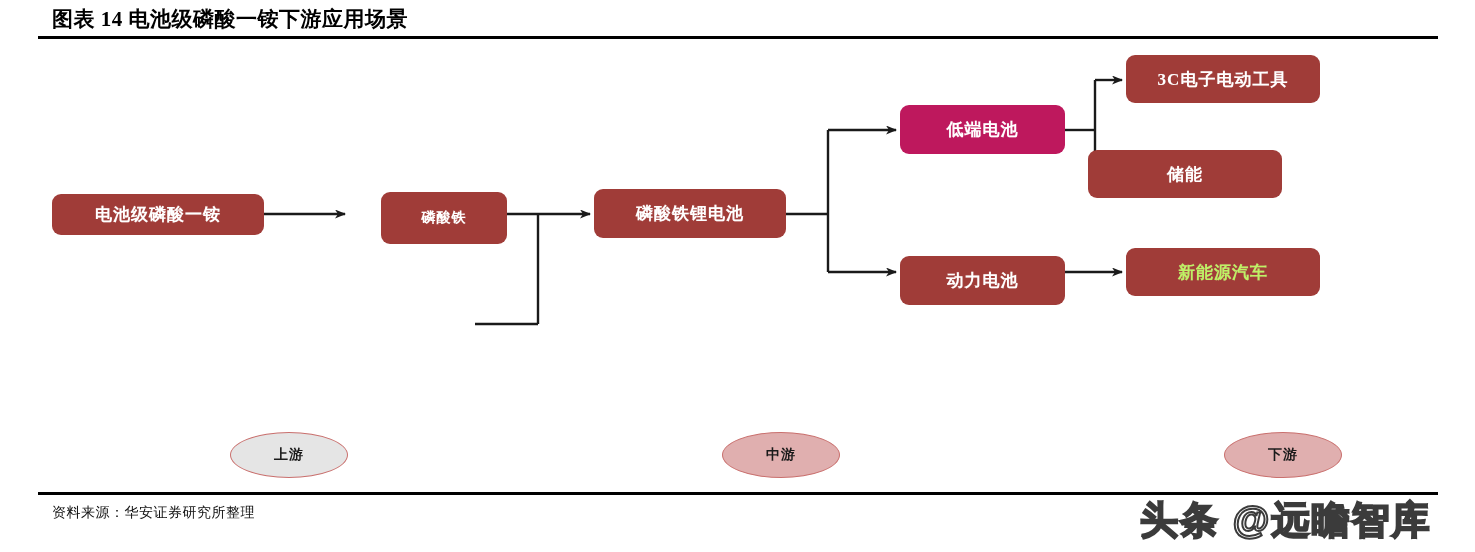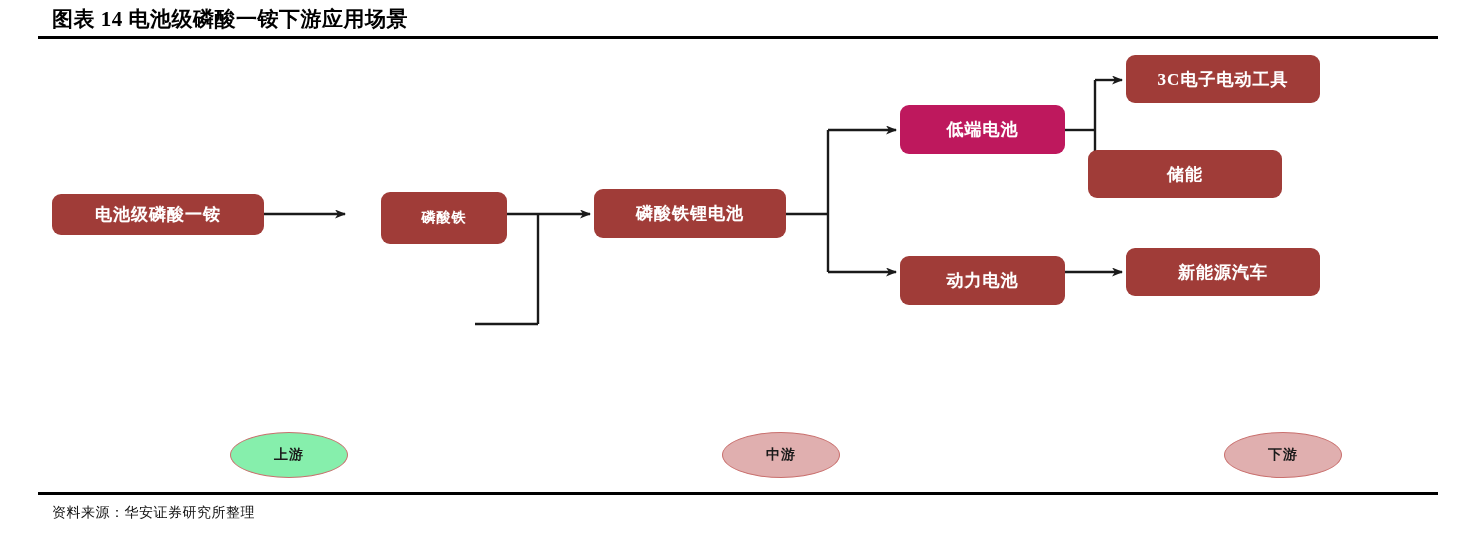--- a/index.html
+++ b/index.html
@@ -166,25 +166,26 @@
       </g>
     </svg>
 
     <div class="node-box" style="left: 52px; top: 194px; width: 212px; height: 41px; font-size: 17px; background: rgb(160, 60, 56); color: rgb(255, 255, 255);">电池级磷酸一铵</div>
     <div class="node-box" style="left: 349px; top: 192px; width: 126px; height: 52px; font-size: 14px; background: rgb(160, 60, 56); color: rgb(255, 255, 255); margin-left: 32px;">磷酸铁</div>
     <div class="node-box" style="left: 594px; top: 189px; width: 192px; height: 49px; font-size: 17px; background: rgb(160, 60, 56); color: #ffffff;">磷酸铁锂电池</div>
     <div class="node-box" style="left: 900px; top: 105px; width: 165px; height: 49px; font-size: 17px; background: #be185d; color: rgb(255, 255, 255);">低端电池</div>
     <div class="node-box" style="left: 900px; top: 248px; width: 165px; height: 49px; font-size: 17px; background: rgb(160, 60, 56); color: rgb(255, 255, 255); margin-top: 8px;">动力电池</div>
     <div class="node-box" style="left: 1126px; top: 55px; width: 194px; height: 48px; font-size: 17px; background: rgb(160, 60, 56); color: rgb(255, 255, 255);">3C电子电动工具</div>
     <div class="node-box" style="left: 1088px; top: 150px; width: 194px; height: 48px; font-size: 17px; background: rgb(160, 60, 56); color: rgb(255, 255, 255);">储能</div>
-    <div class="node-box" style="left: 1126px; top: 248px; width: 194px; height: 48px; font-size: 17px; background: rgb(160, 60, 56); color: #ffffff;">新能源汽车</div>
+    <div class="node-box" style="left: 1126px; top: 248px; width: 194px; height: 48px; font-size: 17px; background: rgb(160, 60, 56); color: #bef264;">新能源汽车</div>
 
-    <div class="stage-ellipse" style="left: 230px; top: 432px; width: 118px; height: 46px; background: #86efac; border-color: rgb(201, 112, 110);">上游</div>
+    <div class="stage-ellipse" style="left: 230px; top: 432px; width: 118px; height: 46px; background: #e5e5e5; border-color: rgb(201, 112, 110);">上游</div>
     <div class="stage-ellipse" style="left: 722px; top: 432px; width: 118px; height: 46px; background: rgb(224, 175, 175); border-color: rgb(201, 112, 110); text-align: center;">中游</div>
     <div class="stage-ellipse" style="left: 1224px; top: 432px; width: 118px; height: 46px; background: rgb(224, 175, 175); border-color: rgb(201, 112, 110);">下游</div>
 
   </div>
 
   <div id="footer-rule"></div>
   <div id="footer-source">资料来源：华安证券研究所整理</div>
 
+  <div id="watermark">头条 @远瞻智库</div>
 
 </div>
 
 </body></html>

